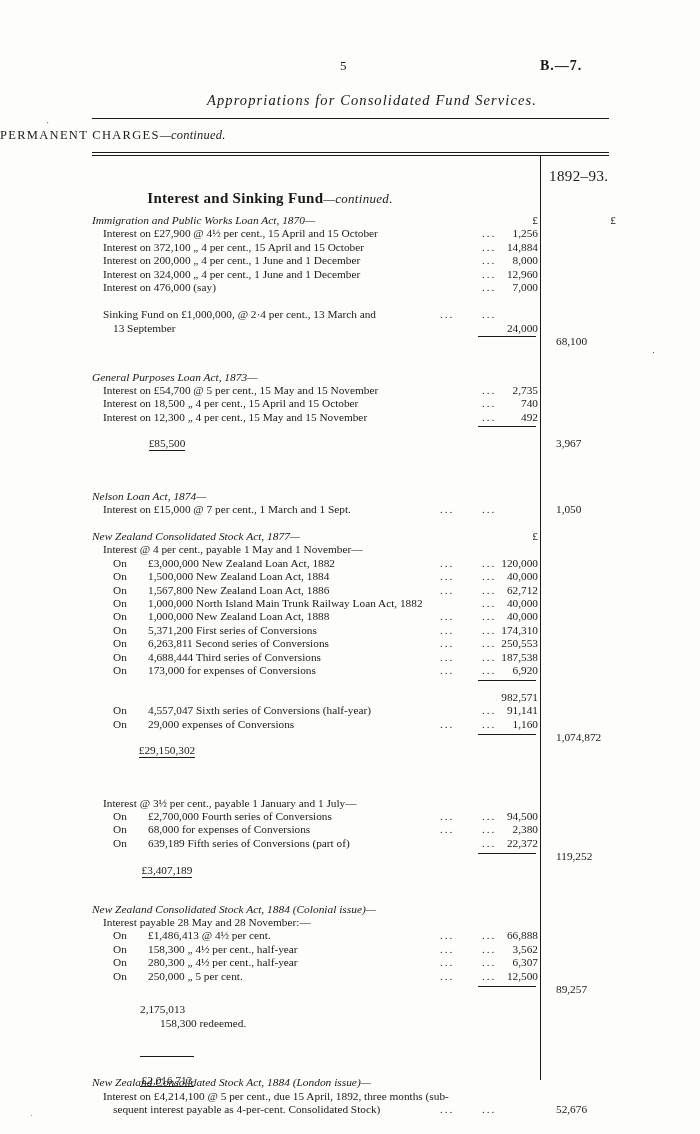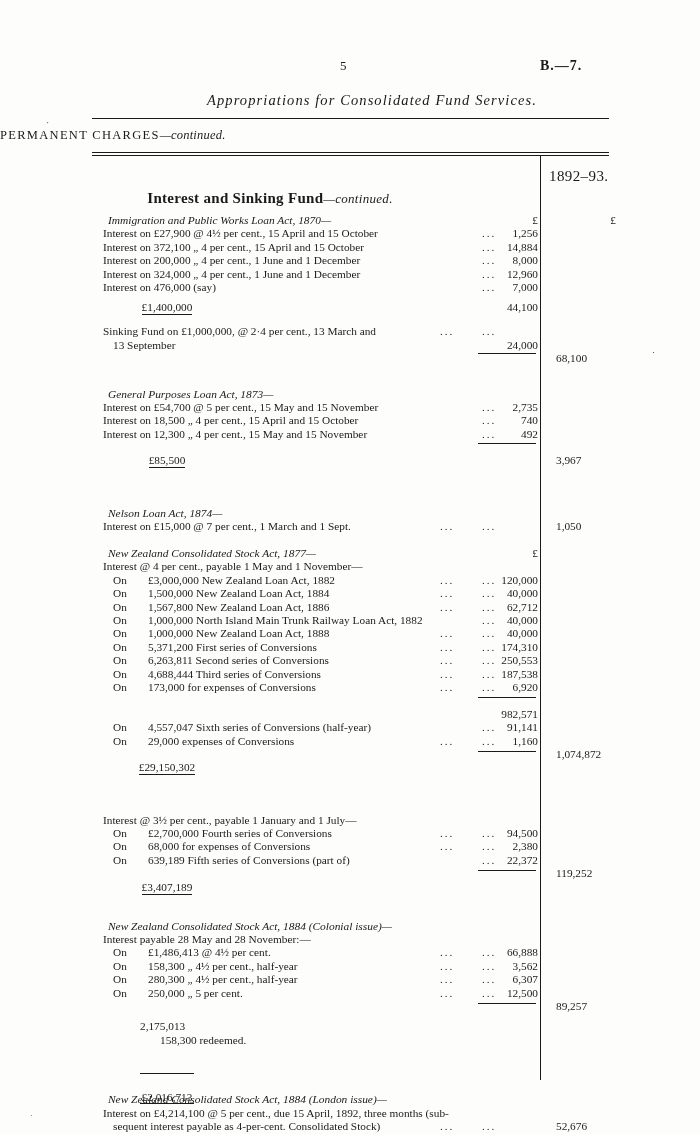--- a/index.html
+++ b/index.html
@@ -44,21 +44,21 @@
   .sub-title {
     position:absolute; top:190px; left:0; width:540px;
     text-align:center; font-size:15px; font-weight:bold; letter-spacing:.3px;
   }
   .sub-title i { font-style:italic; font-weight:normal; font-size:13px; }
 
   
   .body { position:absolute; top:214px; left:0; width:700px; font-size:11.3px; }
   .row { position:relative; height:13.4px; white-space:nowrap; }
   .row.tall { height:17px; }
-  .grp { position:absolute; left:92px; font-style:italic; font-size:11.4px;margin-left:16px; }
+  .grp { position:absolute; left:92px; font-style:italic; font-size:11.4px; }
   .ind1 { position:absolute; left:103px; }
   .ind2 { position:absolute; left:113px; }
   .on   { position:absolute; left:113px; }
   .desc { position:absolute; left:148px; }
   .dots { position:absolute; font-size:11px; letter-spacing:2px; }
   .d1 { left:440px; }
   .d2 { left:482px; }
   .amt { position:absolute; left:478px; width:60px; text-align:right; }
   .tot { position:absolute; left:556px; width:56px; text-align:left; }
   .cur { position:absolute; width:60px; text-align:right; }
@@ -141,24 +141,20 @@
       <span class="ind1">Interest on 324,000 „  4  per cent., 1 June and 1 December</span>
       <span class="dots d2">...</span>
       <span class="amt">12,960</span>
     </div>
     <div class="row">
       <span class="ind1">Interest on 476,000 (say)</span>
       <span class="dots d2">...</span>
       <span class="amt">7,000</span>
     </div>
     <div class="spacer-s"></div>
-    <div class="row tall">
-      <span class="sumline"><span class="u">£1,400,000</span></span>
-      <span class="amt">44,100</span>
-    </div>
     <div class="spacer-s"></div>
     <div class="row">
       <span class="ind1">Sinking  Fund  on   £1,000,000,  @   2·4  per cent.,   13  March  and</span>
       <span class="dots d1">...</span>
       <span class="dots d2">...</span>
     </div>
     <div class="row">
       <span class="ind2">13 September</span>
       <span class="amt">24,000</span>
     </div>

